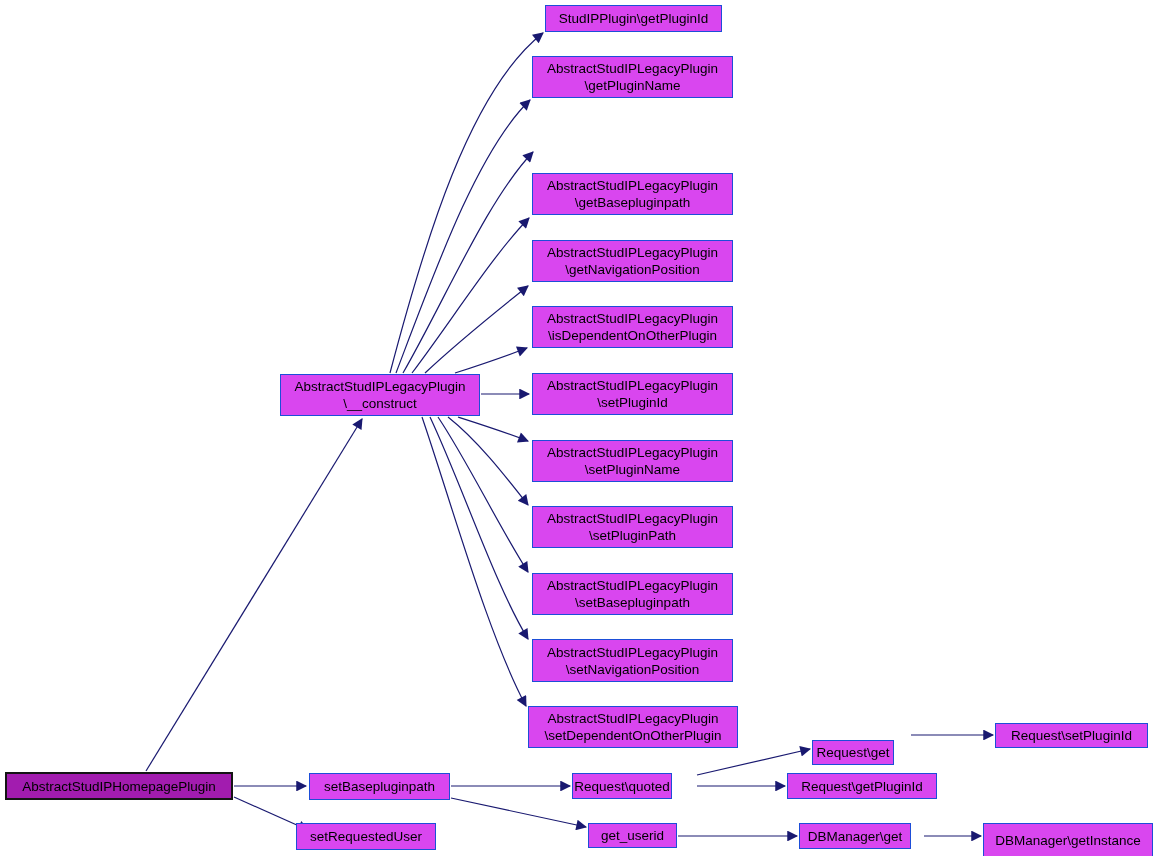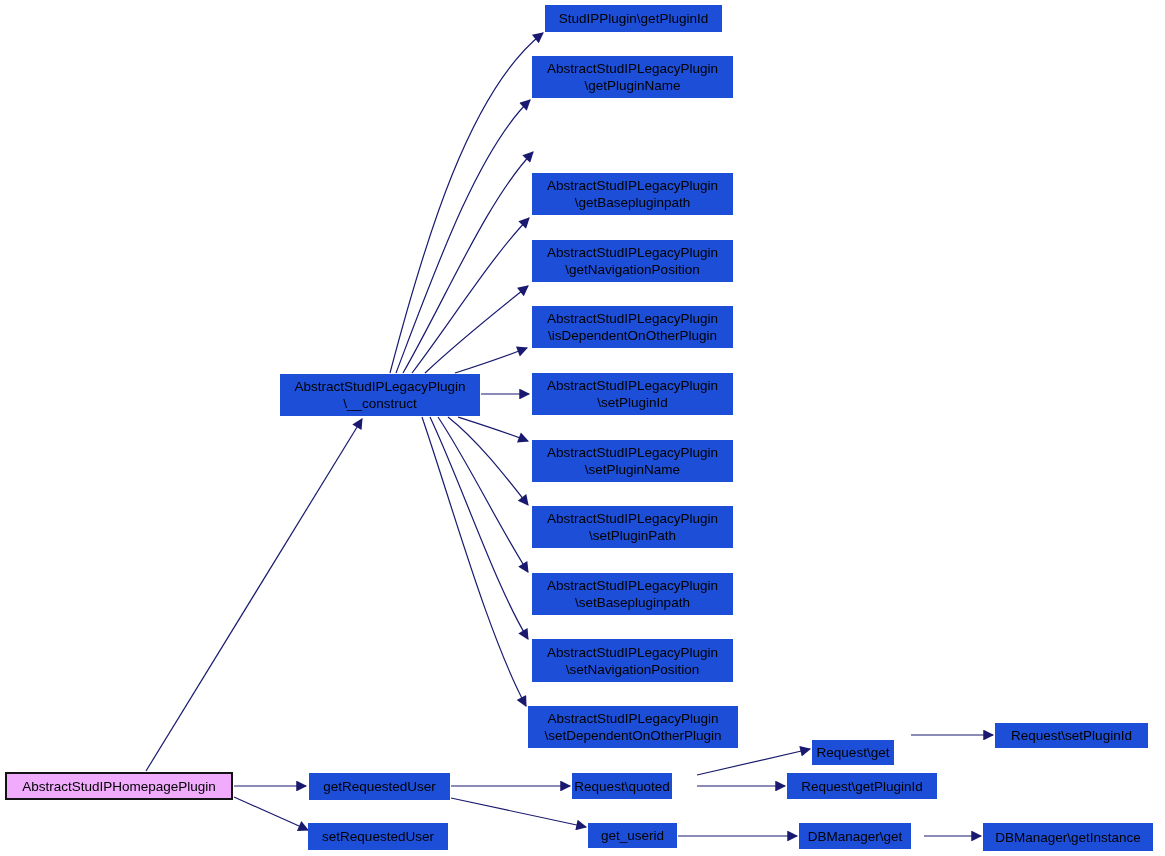--- a/index.html
+++ b/index.html
@@ -1,23 +1,23 @@
 <!DOCTYPE html>
 <html><head>
 <meta charset="utf-8">
 <style>
   html,body{margin:0;padding:0;background:#fff;}
   #canvas{position:relative;width:1165px;height:856px;background:#fff;overflow:hidden;
           font-family:"Liberation Sans", sans-serif;}
   #edges{position:absolute;left:0;top:0;width:1165px;height:856px;}
-  .node{position:absolute;box-sizing:border-box;background:#1d4ed8;border:1px solid #1d4ed8;
+  .node{position:absolute;box-sizing:border-box;background:#d946ef;border:1px solid #1d4ed8;
         display:flex;align-items:center;justify-content:center;text-align:center;
         font-size:13.5px;color:#000;line-height:17px;cursor:pointer;}
   .node span{white-space:pre-line;display:block;padding:0 4px;}
-  .node.current{background:#f0abfc;border:2px solid #141414;}
+  .node.current{background:#a21caf;border:2px solid #141414;}
   .edge{fill:none;stroke:#191970;stroke-width:1.2px;}
 </style>
 </head>
 <body>
 
 <div id="canvas">
 
   <svg id="edges" width="1165" height="856" viewBox="0 0 1165 856">
     <defs>
       <marker id="arrow" viewBox="0 0 10 10" refX="9" refY="5" markerWidth="11" markerHeight="9" orient="auto">
@@ -95,23 +95,23 @@
   <div class="node" style="left:532px;top:639px;width:201px;height:43px">
       <span>AbstractStudIPLegacyPlugin
 \setNavigationPosition</span>
     </div>
   <div class="node" style="left:528px;top:706px;width:210px;height:42px">
       <span>AbstractStudIPLegacyPlugin
 \setDependentOnOtherPlugin</span>
     </div>
 
   <div class="node" style="left:309px;top:773px;width:141px;height:27px">
-      <span>getRequestedUser</span>
+      <span>setBasepluginpath</span>
     </div>
-  <div class="node" style="left:308px;top:823px;width:140px;height:27px">
+  <div class="node" style="left:296px;top:823px;width:140px;height:27px">
       <span>setRequestedUser</span>
     </div>
 
   <div class="node" style="left:572px;top:773px;width:100px;height:26px">
       <span>Request\quoted</span>
     </div>
   <div class="node" style="left:812px;top:740px;width:82px;height:25px">
       <span>Request\get</span>
     </div>
   <div class="node" style="left:995px;top:723px;width:153px;height:25px">
@@ -120,17 +120,17 @@
   <div class="node" style="left:787px;top:773px;width:150px;height:26px">
       <span>Request\getPluginId</span>
     </div>
 
   <div class="node" style="left:588px;top:823px;width:89px;height:25px">
       <span>get_userid</span>
     </div>
   <div class="node" style="left:799px;top:823px;width:112px;height:26px">
       <span>DBManager\get</span>
     </div>
-  <div class="node" style="left:983px;top:823px;width:170px;height:28px">
+  <div class="node" style="left:983px;top:823px;width:170px;height:34px">
       <span>DBManager\getInstance</span>
     </div>
 
 </div>
 
 </body></html>

